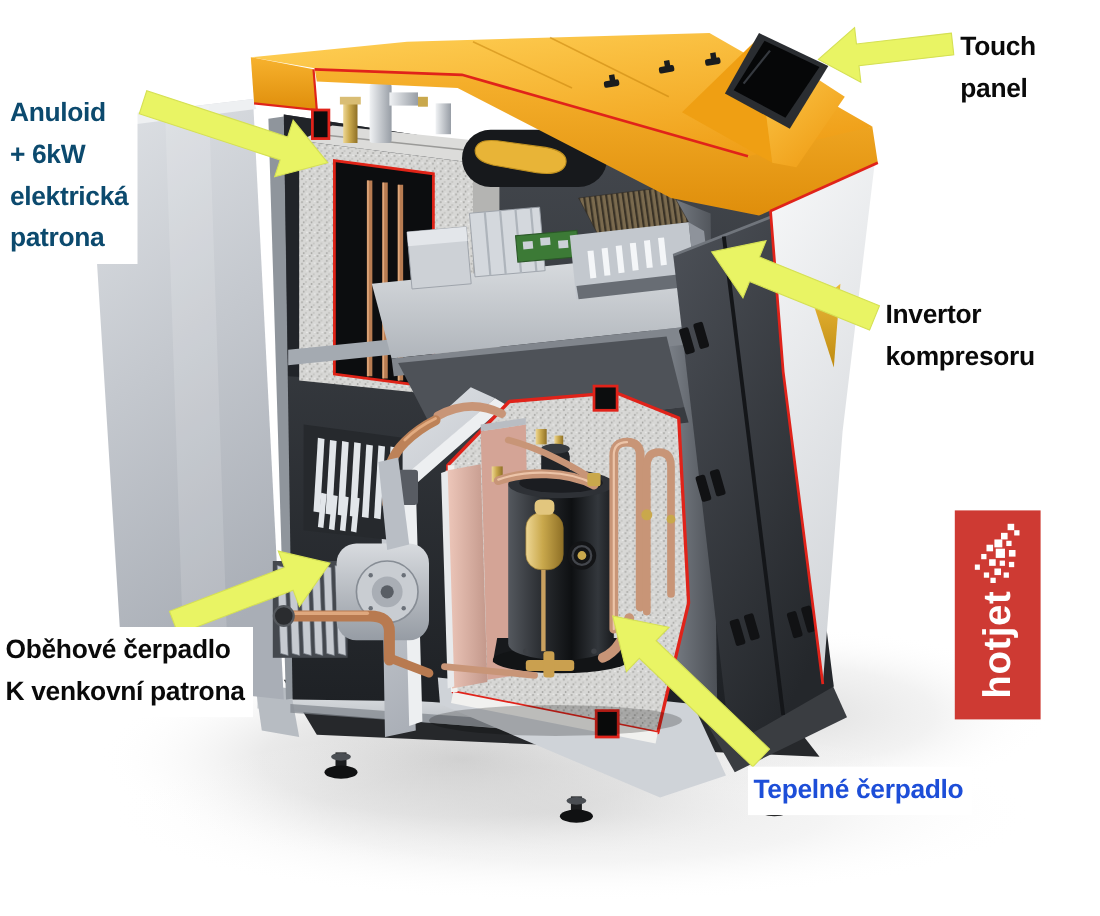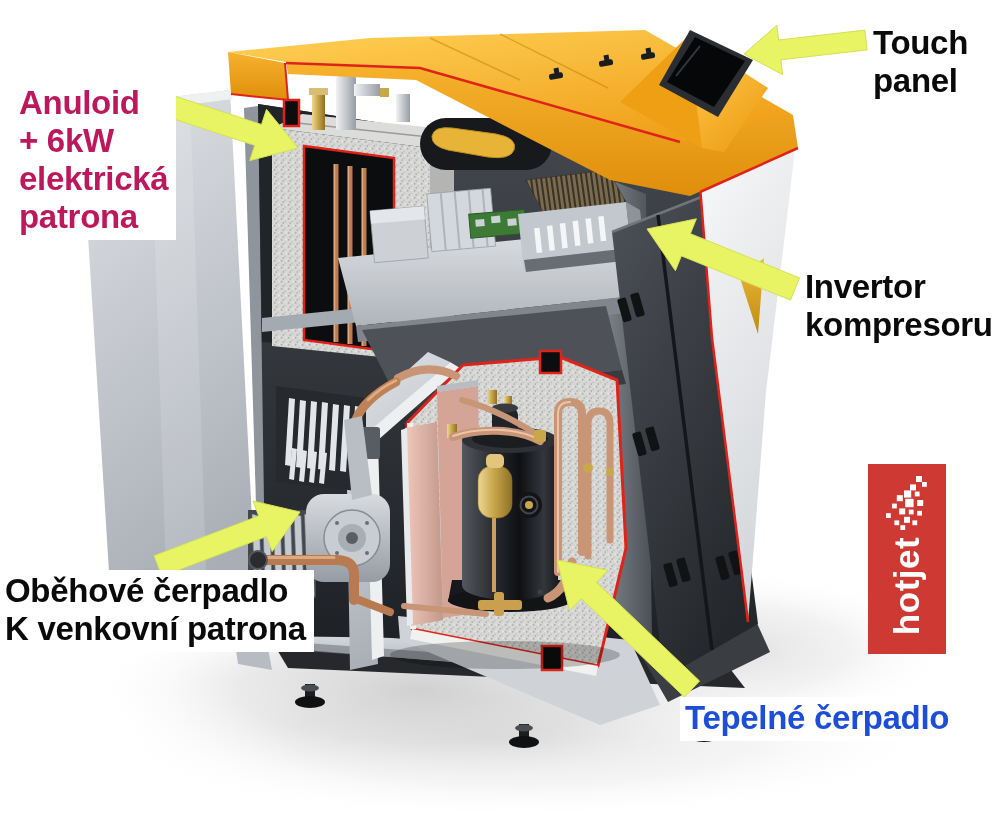--- a/index.html
+++ b/index.html
@@ -1,19 +1,19 @@
 <!DOCTYPE html>
 <html><head>
 <meta charset="utf-8">
 <style>
   html,body{margin:0;padding:0;background:#fff;}
   .stage{position:relative;width:1000px;height:833px;overflow:hidden;background:#fff;
          font-family:"Liberation Sans",sans-serif;}
   .scene{position:absolute;left:0;top:0;width:1000px;height:833px;}
-  .label{position:absolute;z-index:30;font-weight:bold;font-size:33px;line-height:38px;
+  .label{position:absolute;z-index:30;font-weight:bold;font-size:24px;line-height:38px;
          letter-spacing:-0.3px;color:#0a0a0a;background:#fff;padding:2px 8px 4px 5px;
          white-space:nowrap;}
   .label span{display:block;}
   .logo{position:absolute;z-index:30;left:868px;top:464px;width:78px;height:190px;}
   .logo-text{position:absolute;left:50%;top:122px;transform:translate(-50%,-50%) rotate(-90deg);
              font-weight:bold;font-size:35px;letter-spacing:0.5px;white-space:nowrap;}
   .logo-icon{position:absolute;left:50%;top:12px;transform:translateX(-50%);}
 </style>
 </head>
 <body>
@@ -377,21 +377,21 @@
 
   <g id="arrow-layer">
         <polygon points="126.6,103.5 254.7,145.4 249.7,160.6 298.0,148.0 266.5,109.3 261.5,124.5 133.4,82.5" fill="#e9f464" stroke="#d5e054" stroke-width="1"></polygon>
         <polygon points="864.9,30.1 778.6,40.0 776.9,25.1 744.0,54.0 782.6,74.7 780.9,59.8 867.1,49.9" fill="#e9f464" stroke="#d5e054" stroke-width="1"></polygon>
         <polygon points="799.5,277.9 690.4,233.7 696.4,218.8 647.0,229.0 675.4,270.7 681.4,255.9 790.5,300.1" fill="#e9f464" stroke="#d5e054" stroke-width="1"></polygon>
         <polygon points="161.9,576.3 266.5,536.5 272.2,551.5 300.0,512.0 253.0,501.0 258.7,515.9 154.1,555.7" fill="#e9f464" stroke="#d5e054" stroke-width="1"></polygon>
         <polygon points="699.6,681.0 596.4,582.4 608.2,570.2 557.0,560.0 569.5,610.6 581.2,598.4 684.4,697.0" fill="#e9f464" stroke="#d5e054" stroke-width="1"></polygon>
       </g>
 </svg>
 
-<div class="label" style="left: 14px; top: 82px; color: #be185d; background: rgb(255, 255, 255);">
+<div class="label" style="left: 4px; top: 82px; color: #0c4a6e; background: rgb(255, 255, 255);">
   <span>Anuloid</span>
   <span>+ 6kW</span>
   <span>elektrická</span>
   <span>patrona</span>
 </div>
 
 <div class="label" style="left: 868px; top: 22px; color: rgb(10, 10, 10); background: rgb(255, 255, 255);">
   <span>Touch</span>
   <span>panel</span>
 </div>

